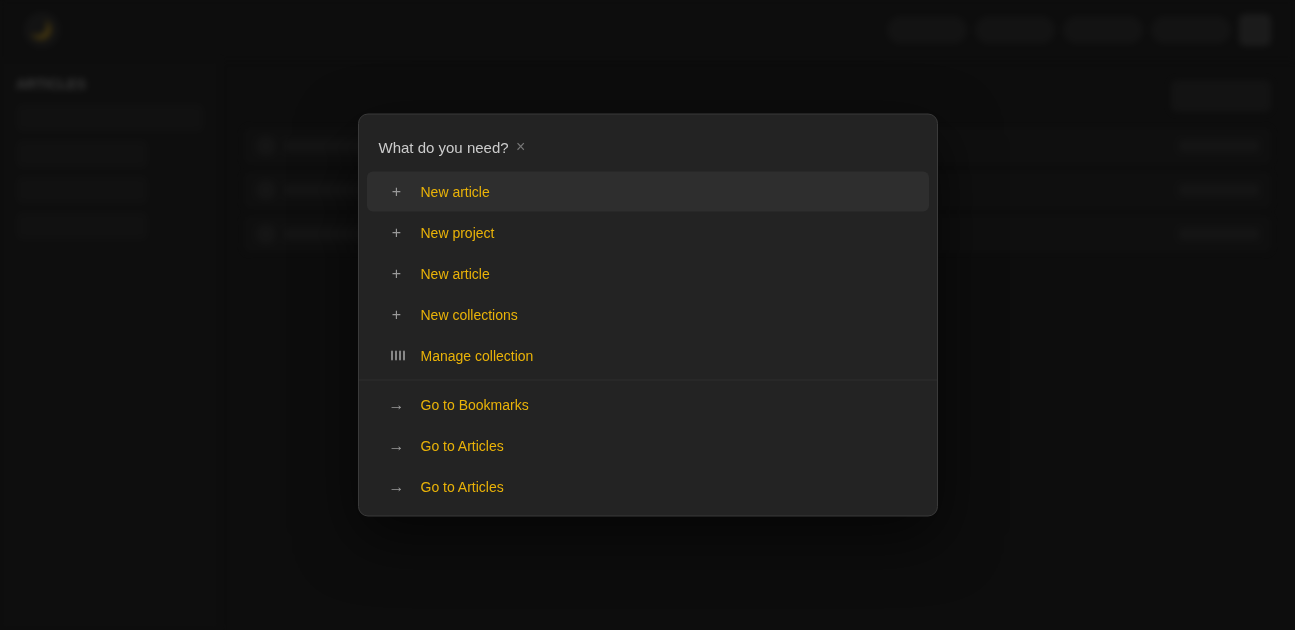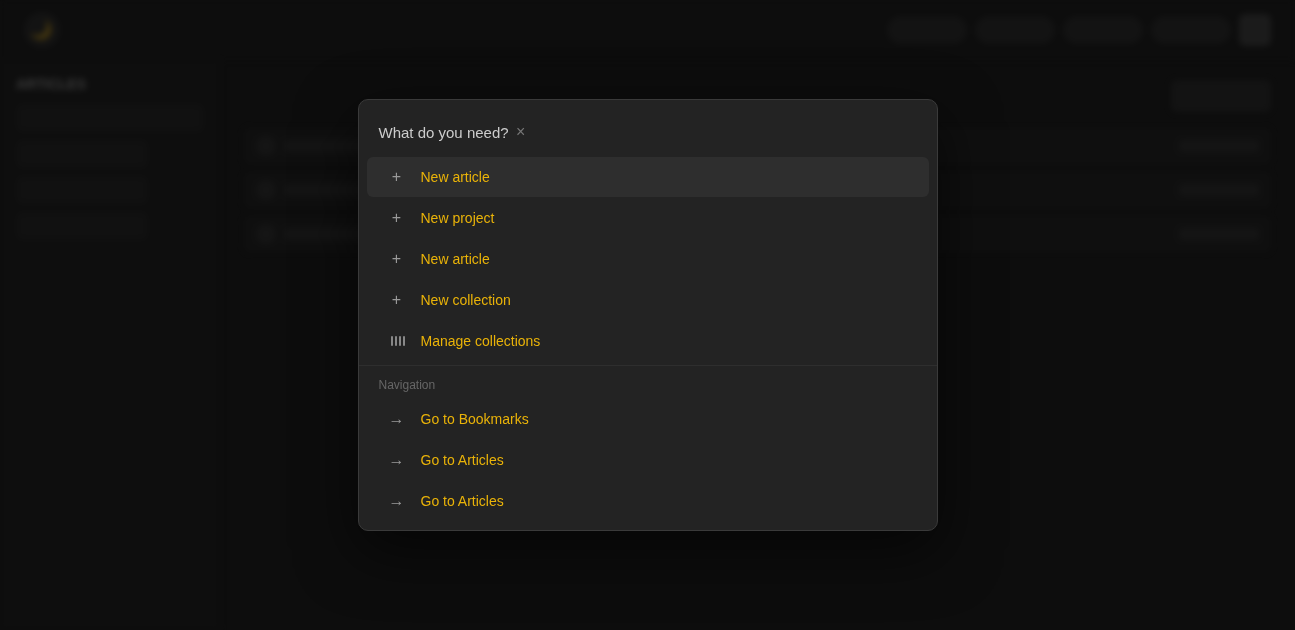--- a/index.html
+++ b/index.html
@@ -322,38 +322,37 @@
     <span class="menu-item-text">New project</span>
   </div>
 
   <div class="menu-item">
     <span class="menu-item-icon">+</span>
     <span class="menu-item-text">New article</span>
   </div>
 
   <div class="menu-item">
     <span class="menu-item-icon">+</span>
-    <span class="menu-item-text">New collection</span>
+    <span class="menu-item-text">New collections</span>
   </div>
 
   <div class="menu-item">
     <span class="menu-item-icon">
       <svg width="16" height="16" viewBox="0 0 16 16" fill="none" xmlns="http://www.w3.org/2000/svg">
         <rect x="2" y="3" width="2" height="10" rx="1" fill="#888"></rect>
         <rect x="6" y="3" width="2" height="10" rx="1" fill="#888"></rect>
         <rect x="10" y="3" width="2" height="10" rx="1" fill="#888"></rect>
         <rect x="14" y="3" width="2" height="10" rx="1" fill="#888"></rect>
       </svg>
     </span>
-    <span class="menu-item-text">Manage collections</span>
+    <span class="menu-item-text">Manage collection</span>
   </div>
 
   <div class="modal-divider"></div>
 
-  <div class="section-label">Navigation</div>
 
   <div class="menu-item">
     <span class="menu-item-icon">→</span>
     <span class="menu-item-text">Go to Bookmarks</span>
   </div>
 
   <div class="menu-item">
     <span class="menu-item-icon">→</span>
     <span class="menu-item-text">Go to Articles</span>
   </div>

